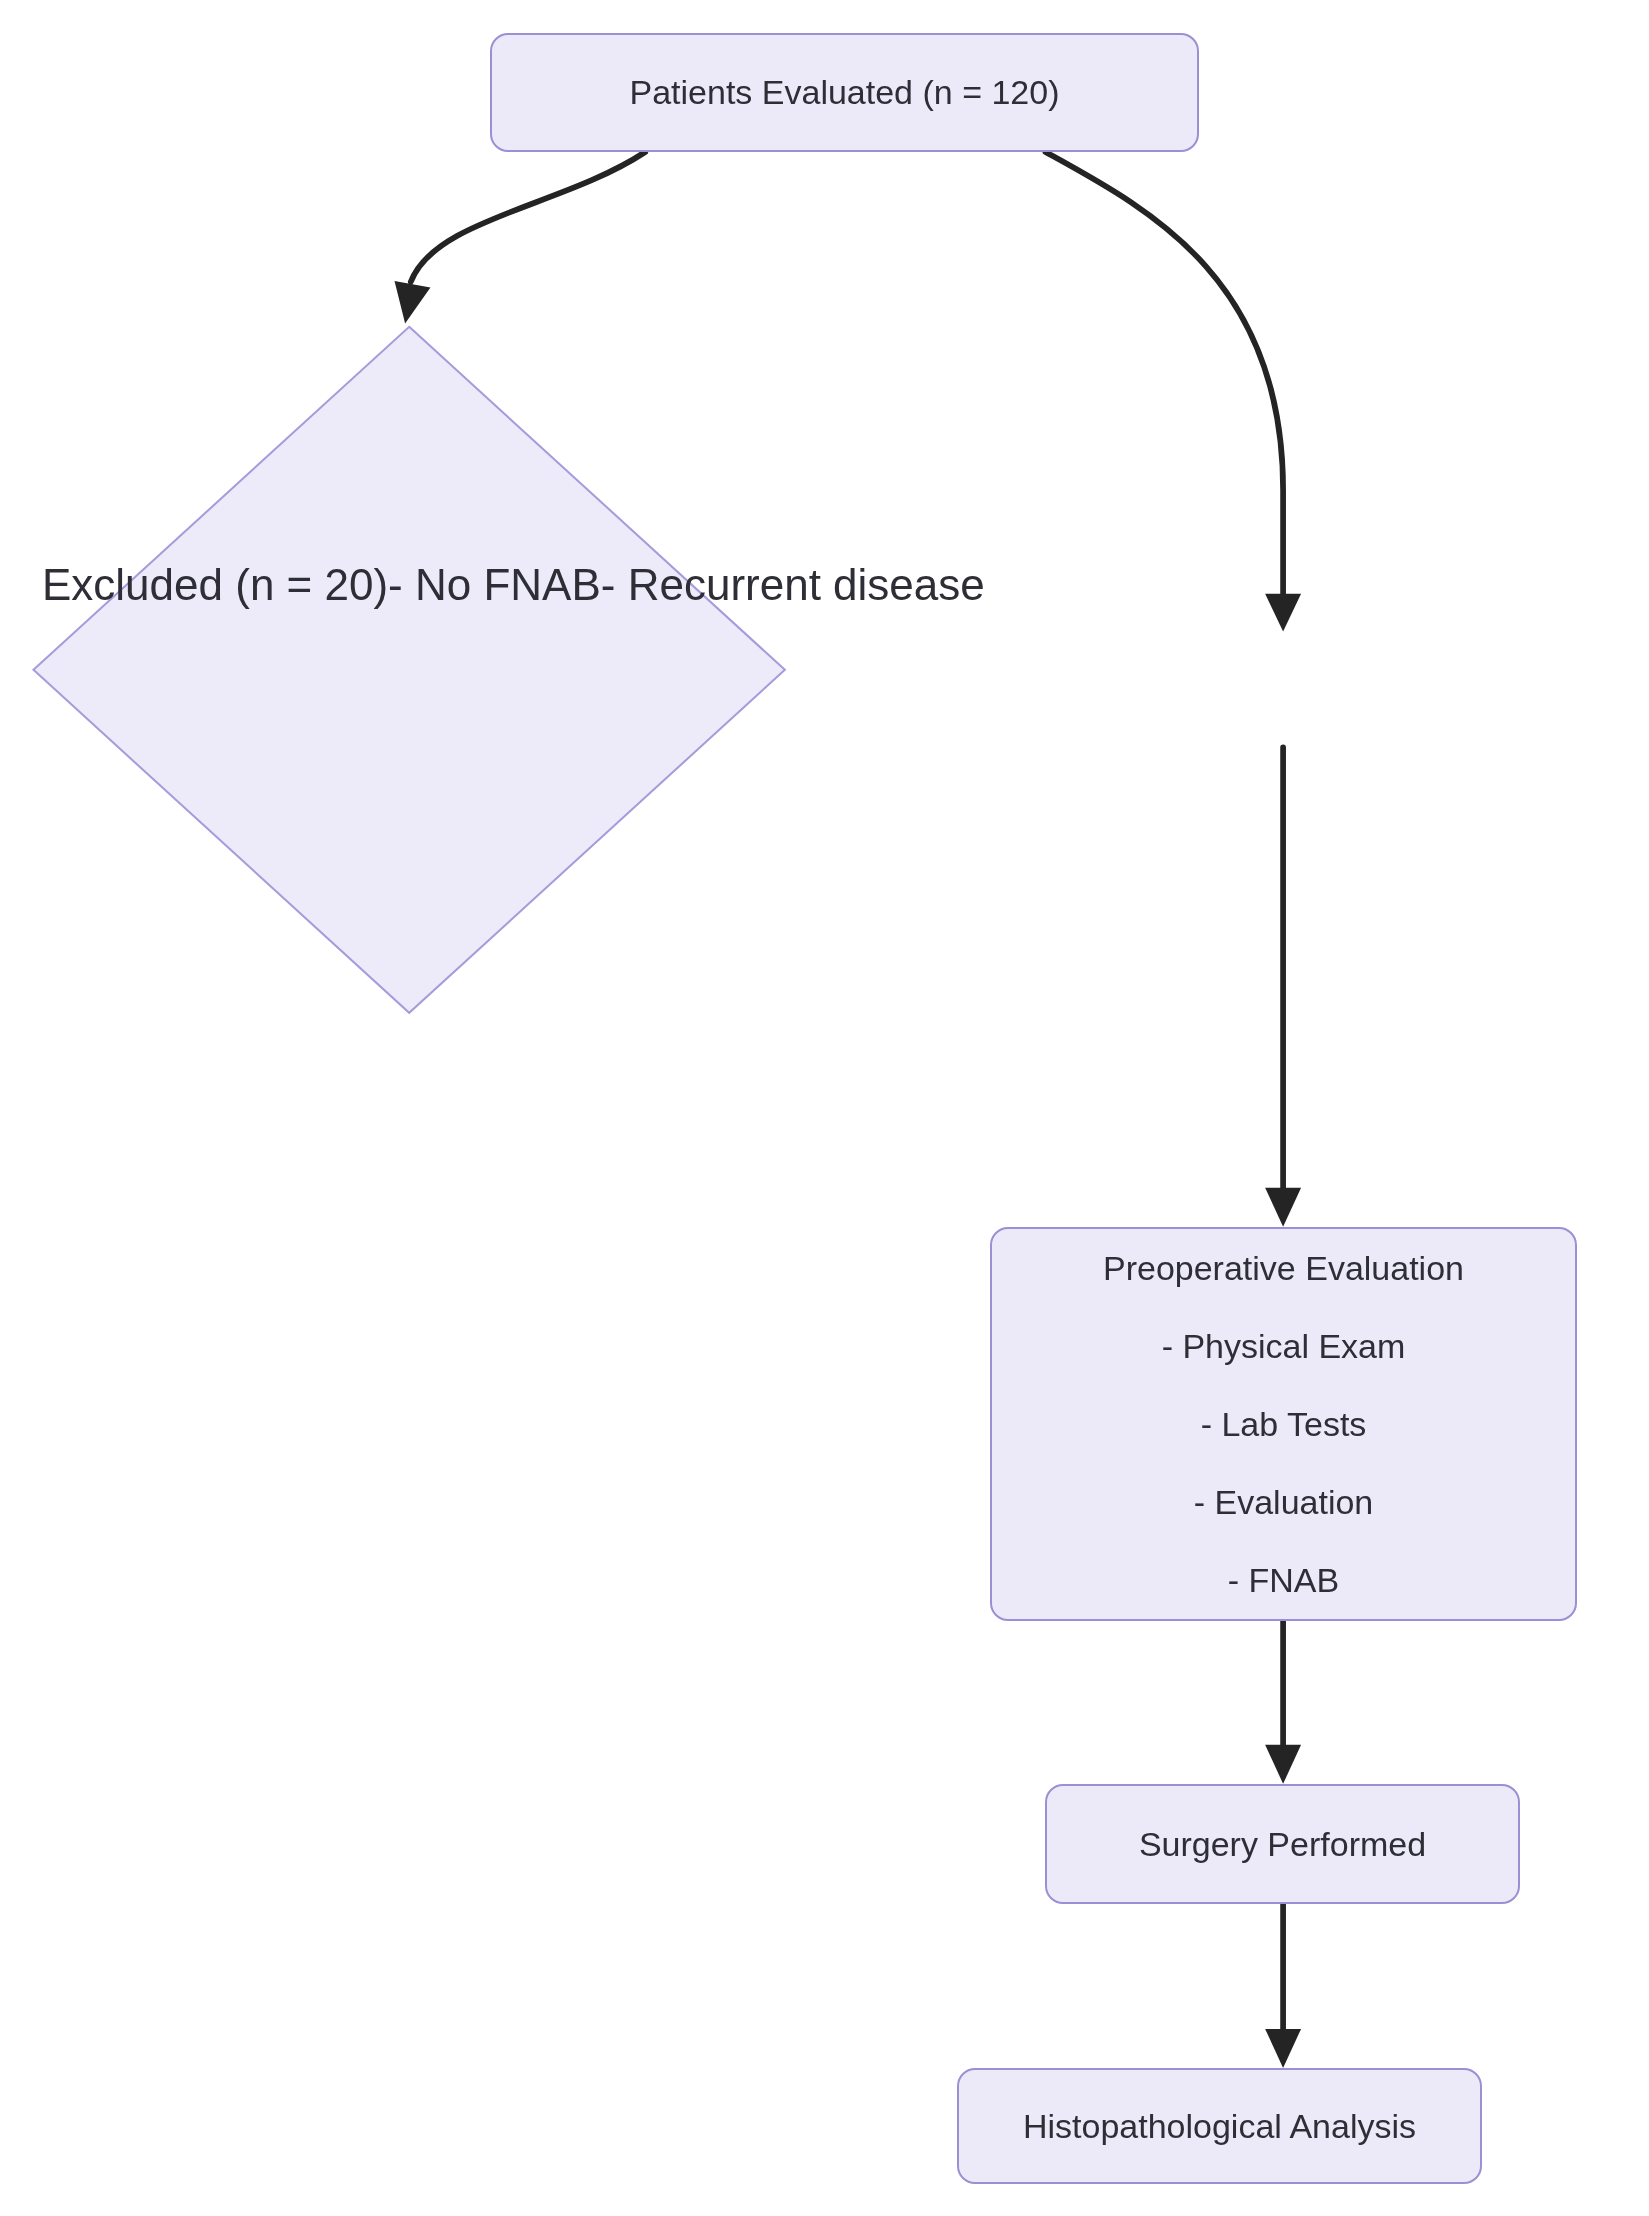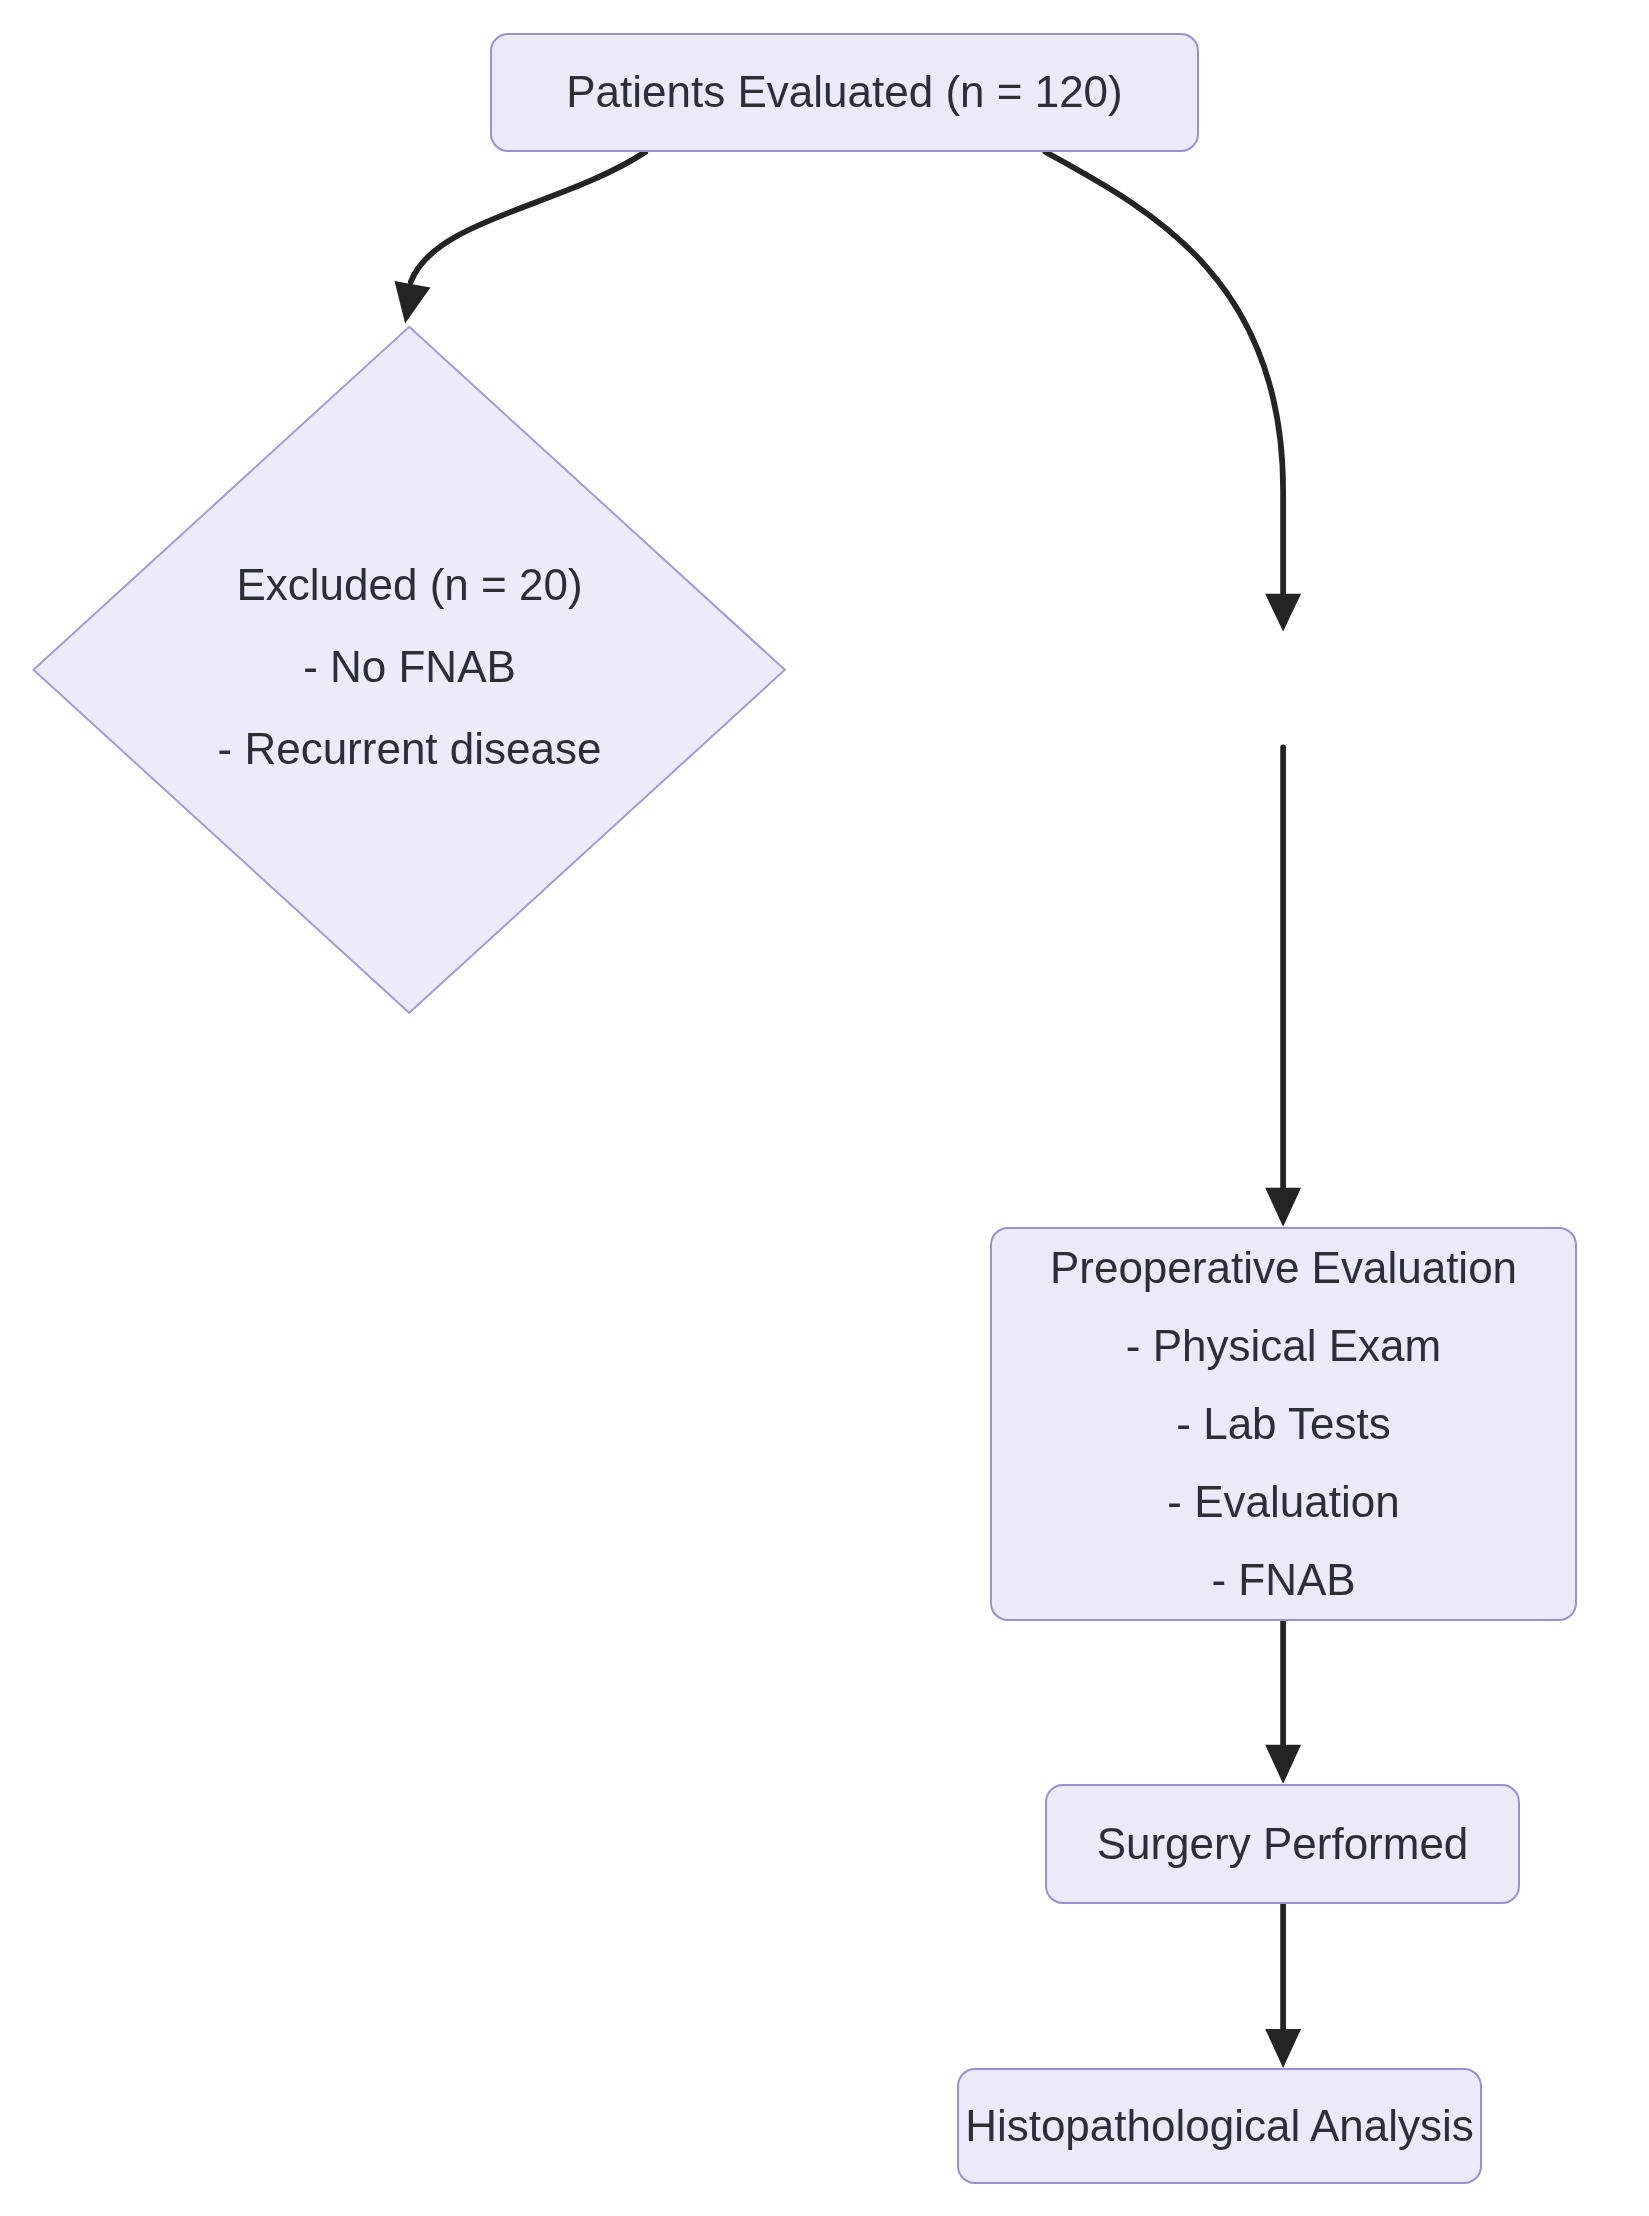--- a/index.html
+++ b/index.html
@@ -25,30 +25,30 @@
   .arrowhead{fill:var(--arrow);stroke:none;}
   .diamond-shape{fill:var(--diamond-fill);stroke:var(--diamond-border);stroke-width:2.5;}
   .node{
     position:absolute;
     box-sizing:border-box;
     background:var(--node-fill);
     border:2.5px solid var(--node-border);
     border-radius:18px;
     display:flex;align-items:center;justify-content:center;
     text-align:center;
-    font-size:44px;
+    font-size:34px;
     line-height:1.2;
     color:var(--text);
   }
   .node.multiline{flex-direction:column;justify-content:center;}
   .node .line{display:block;line-height:78px;white-space:nowrap;}
   .diamond-label{
     position:absolute;
     left:42px;top:544px;width:735px;height:245px;
-    display:flex;flex-direction:column;justify-content:flex-start;
+    display:flex;flex-direction:row;justify-content:flex-start;
     text-align:center;
     font-size:44px;
     color:var(--text);
   }
   .diamond-label .line{display:block;line-height:82px;white-space:nowrap;}
 </style>
 </head>
 <body>
 
 <div class="canvas">

